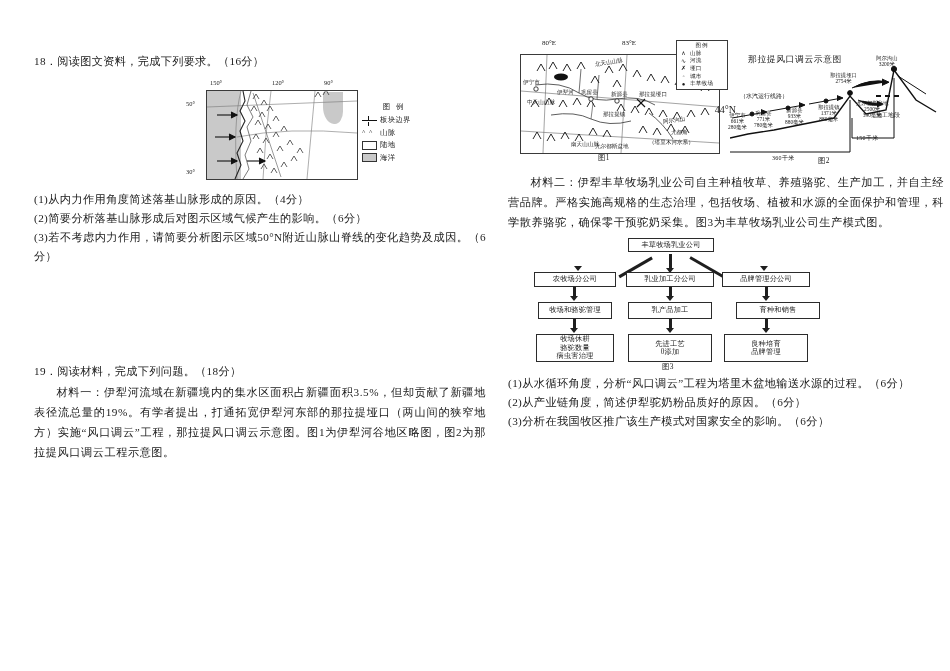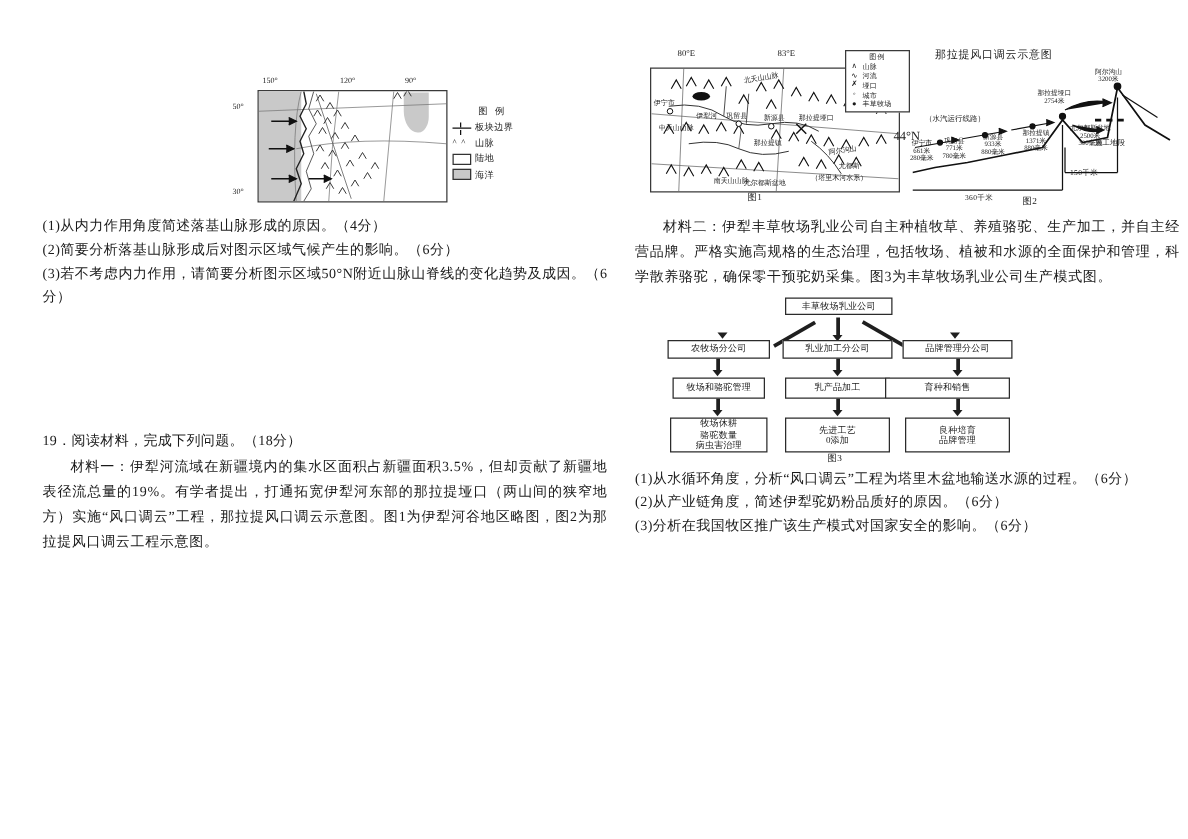--- a/index.html
+++ b/index.html
@@ -84,21 +84,21 @@
   .fig1-legend .lt { font-size:5.6px; text-align:center; letter-spacing:1px; }
   .fl-row { display:flex; align-items:center; gap:2px; height:7.6px; }
   .fl-row .fl-lab { font-size:5.6px; letter-spacing:0.2px; }
   .fl-ic { width:9px; text-align:center; font-size:6px; line-height:7px; }
   .m-label { position:absolute; font-size:5.6px; color:#222; white-space:nowrap; }
   .fig-cap { font-size:7.4px; text-align:right; letter-spacing:0.4px; }
 
   
   .fig2-wrap { position:relative; width:212px; height:128px; }
   .fig2-title {
-    position:absolute; left:18px; top:0; font-size:8.8px; letter-spacing:0.6px;font-family:Liberation Mono, monospace;
+    position:absolute; left:18px; top:16px; font-size:8.8px; letter-spacing:0.6px;font-family:Liberation Mono, monospace;
   }
   .f2-label { position:absolute; font-size:5.4px; text-align:center; line-height:6.2px; white-space:nowrap; }
   .f2-dist  { position:absolute; font-size:6px; letter-spacing:0.3px; }
 
   
   .mat2 { margin-top:6px; }
 
   
   .fig3 { position:relative; width:330px; height:128px; margin:6px 0 0 8px; }
   .node {
@@ -117,20 +117,21 @@
   }
   .diag { position:absolute; background:#1f1f1f; height:3.4px; transform-origin:left center; }
 </style>
 </head>
 <body>
 
 <div class="page">
 
   <div class="col-left">
 
+    <div class="q-head">18．阅读图文资料，完成下列要求。（16分）</div>
 
 
     <div class="fig-rockies">
       <span class="lon-lab" style="left:26px; top:1px;">150°</span>
       <span class="lon-lab" style="left:88px; top:1px;">120°</span>
       <span class="lon-lab" style="left:140px; top:1px;">90°</span>
       <span class="lat-lab" style="left:2px; top:22px;">50°</span>
       <span class="lat-lab" style="left:2px; top:90px;">30°</span>
 
       <div class="frame">
@@ -446,21 +447,21 @@
 
       <div class="vline" style="left:57px;  top:49px; height:10px;"></div>
       <div class="arrowhead" style="left:54px;  top:58px;"></div>
       <div class="vline" style="left:153px; top:49px; height:10px;"></div>
       <div class="arrowhead" style="left:150px; top:58px;"></div>
       <div class="vline" style="left:249px; top:49px; height:10px;"></div>
       <div class="arrowhead" style="left:246px; top:58px;"></div>
 
       <div class="node" style="left:22px;  top:64px; width:74px; height:17px; flex-direction:column;">牧场和骆驼管理</div>
       <div class="node" style="left:112px; top:64px; width:84px; height:17px;">乳产品加工</div>
-      <div class="node" style="left:192px; top:64px; width:100px; height:17px;">育种和销售</div>
+      <div class="node" style="left:220px; top:64px; width:84px; height:17px;">育种和销售</div>
 
       <div class="vline" style="left:57px;  top:81px; height:10px;"></div>
       <div class="arrowhead" style="left:54px;  top:90px;"></div>
       <div class="vline" style="left:153px; top:81px; height:10px;"></div>
       <div class="arrowhead" style="left:150px; top:90px;"></div>
       <div class="vline" style="left:249px; top:81px; height:10px;"></div>
       <div class="arrowhead" style="left:246px; top:90px;"></div>
 
       <div class="node" style="left:20px;  top:96px; width:78px; height:28px; white-space:pre-line;">牧场休耕
 骆驼数量

